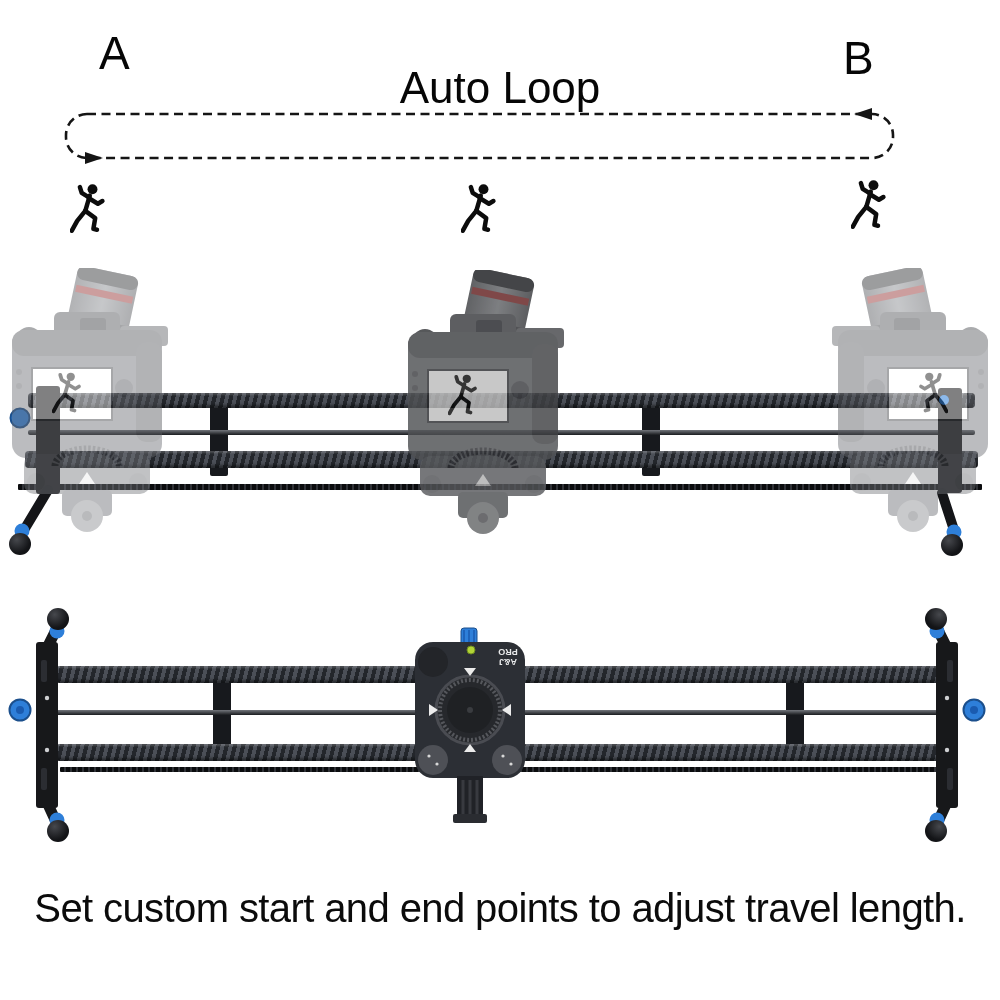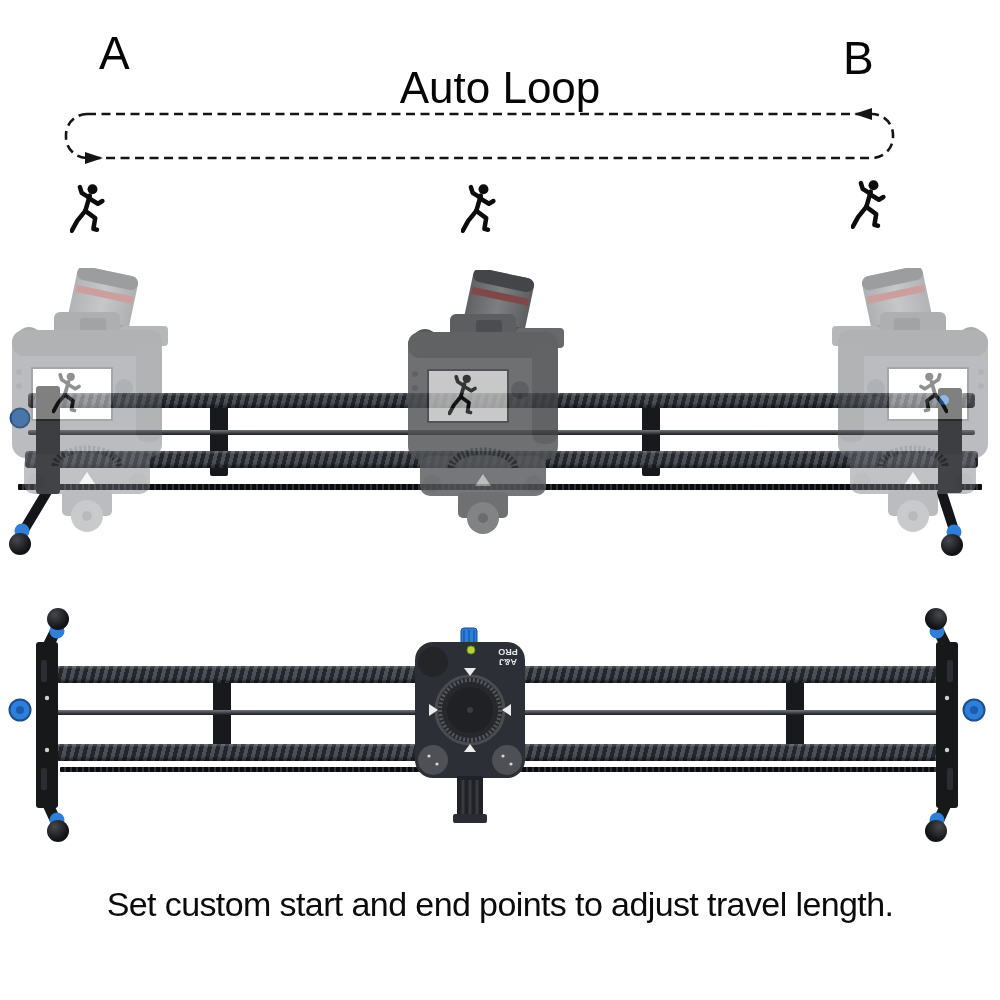--- a/index.html
+++ b/index.html
@@ -14,21 +14,21 @@
   .rail{position:absolute;background:repeating-linear-gradient(104deg,#4b4f57 0 4px,#23262b 4px 8px);
         border-radius:4px;box-shadow:inset 0 2px 2px rgba(255,255,255,.18),inset 0 -3px 3px rgba(0,0,0,.45);}
   .rod{position:absolute;background:linear-gradient(#73767c,#191b1e);border-radius:2px;}
   .belt{position:absolute;background:repeating-linear-gradient(90deg,#0b0c0e 0 4px,#303237 4px 6px);border-radius:1px;}
   .post{position:absolute;background:#17191d;border-radius:2px;}
   .cam-ghost{opacity:.45;}
   .cam-solid{opacity:.82;filter:brightness(.74) saturate(.9);}
   .mirror{transform:scaleX(-1);}
   
   #caption{position:absolute;left:0;right:0;top:884px;text-align:center;
-           font-size:34px;letter-spacing:-0.6px;line-height:1.23;color:#0b0b0b;}
+           font-size:40px;letter-spacing:-0.6px;line-height:1.23;color:#0b0b0b;}
 </style>
 </head>
 <body>
 
 <svg style="position:absolute;width:0;height:0" aria-hidden="true">
   <defs>
     <linearGradient id="lensGrad" x1="0" y1="0" x2="1" y2="0">
       <stop offset="0" stop-color="#55575c"></stop>
         <stop offset=".5" stop-color="#83868b"></stop>
         <stop offset="1" stop-color="#4e5055"></stop>

